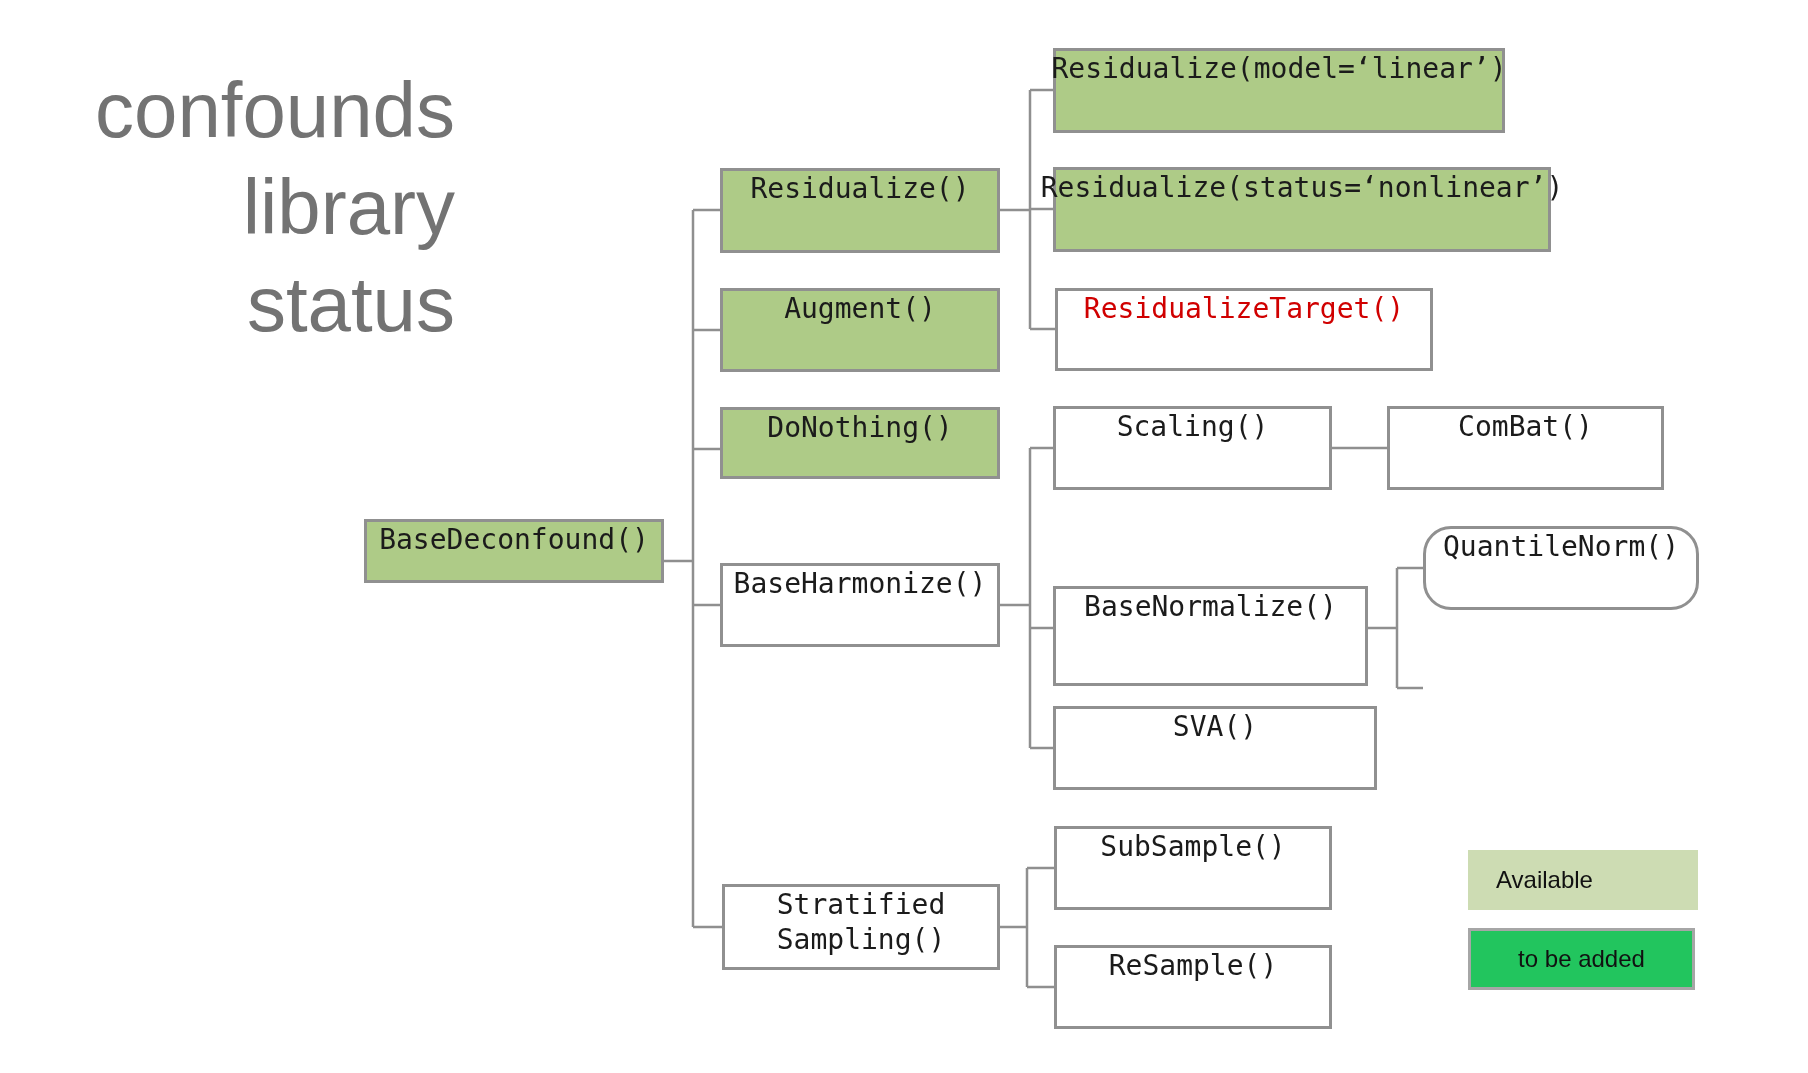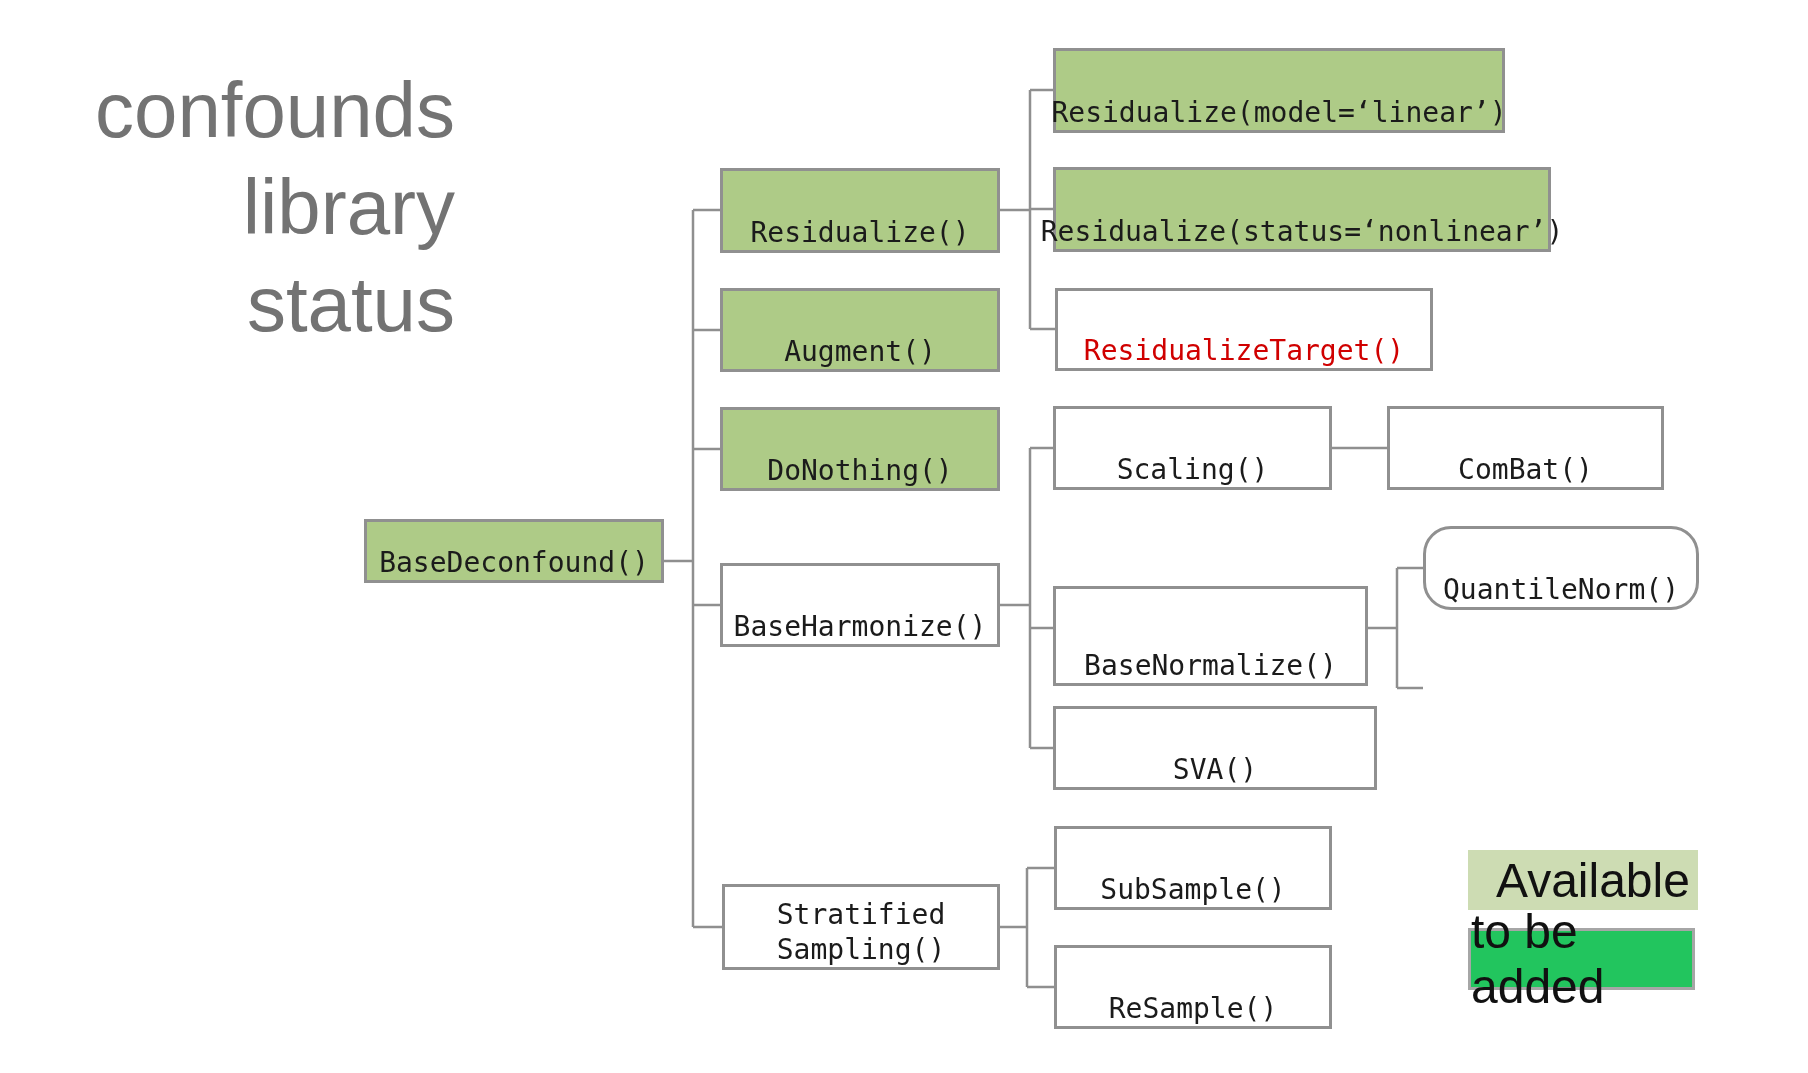--- a/index.html
+++ b/index.html
@@ -23,49 +23,49 @@
     font-family:"Liberation Sans","DejaVu Sans",sans-serif;
     font-size:78px;line-height:97px;text-align:right;color:#737373;
     letter-spacing:0px;
   }
   #title .tline{display:block;}
   
   #wires{position:absolute;left:0;top:0;width:1808px;height:1073px;}
   #wires path{stroke:var(--line-gray);stroke-width:2.5;fill:none;}
   
   .node{
-    position:absolute;display:flex;align-items:flex-end;justify-content:center;
+    position:absolute;display:flex;align-items:flex-start;justify-content:center;
     box-sizing:border-box;border:3px solid var(--border-gray);
     background:#fff;font-size:28px;white-space:pre-line;text-align:center;
     line-height:1.25;
   }
   .node.green{background:var(--node-green);}
   .node.red-label{color:var(--red);}
   .node .small{font-size:28px;}
   #n-root      {left:364px;top:519px;width:300px;height:64px;}
   #n-residualize{left:720px;top:168px;width:280px;height:85px;}
   #n-augment   {left:720px;top:288px;width:280px;height:84px;}
-  #n-donothing {left:720px;top:407px;width:280px;height:84px;}
+  #n-donothing {left:720px;top:407px;width:280px;height:72px;}
   #n-harmonize {left:720px;top:563px;width:280px;height:84px;}
   #n-stratified{left:722px;top:884px;width:278px;height:86px;}
   #n-linear    {left:1053px;top:48px;width:452px;height:85px;}
   #n-nonlinear {left:1053px;top:167px;width:498px;height:85px;}
   #n-target    {left:1055px;top:288px;width:378px;height:83px;}
   #n-scaling   {left:1053px;top:406px;width:279px;height:84px;}
   #n-combat    {left:1387px;top:406px;width:277px;height:84px;}
   #n-normalize {left:1053px;top:586px;width:315px;height:100px;}
   #n-quantile  {left:1423px;top:526px;width:276px;height:84px;border-radius:28px;}
   #n-funcnorm  {left:1423px;top:646px;width:303px;height:84px;}
   #n-sva       {left:1053px;top:706px;width:324px;height:84px;}
   #n-subsample {left:1054px;top:826px;width:278px;height:84px;}
   #n-resample  {left:1054px;top:945px;width:278px;height:84px;}
   
   .legend-box{
     position:absolute;display:flex;align-items:center;box-sizing:border-box;
-    font-family:"Liberation Sans","DejaVu Sans",sans-serif;font-size:48px;color:#111;
+    font-family:"Liberation Sans","DejaVu Sans",sans-serif;font-size:24px;color:#111;
   }
   #legend-available{
     left:1468px;top:850px;width:230px;height:60px;
     background:var(--legend-green);padding-left:28px;
   }
   #legend-tba{
     left:1468px;top:928px;width:227px;height:62px;
     background:#22c55e;border:3px solid #a6a6a6;justify-content:center;
   }
 </style>

